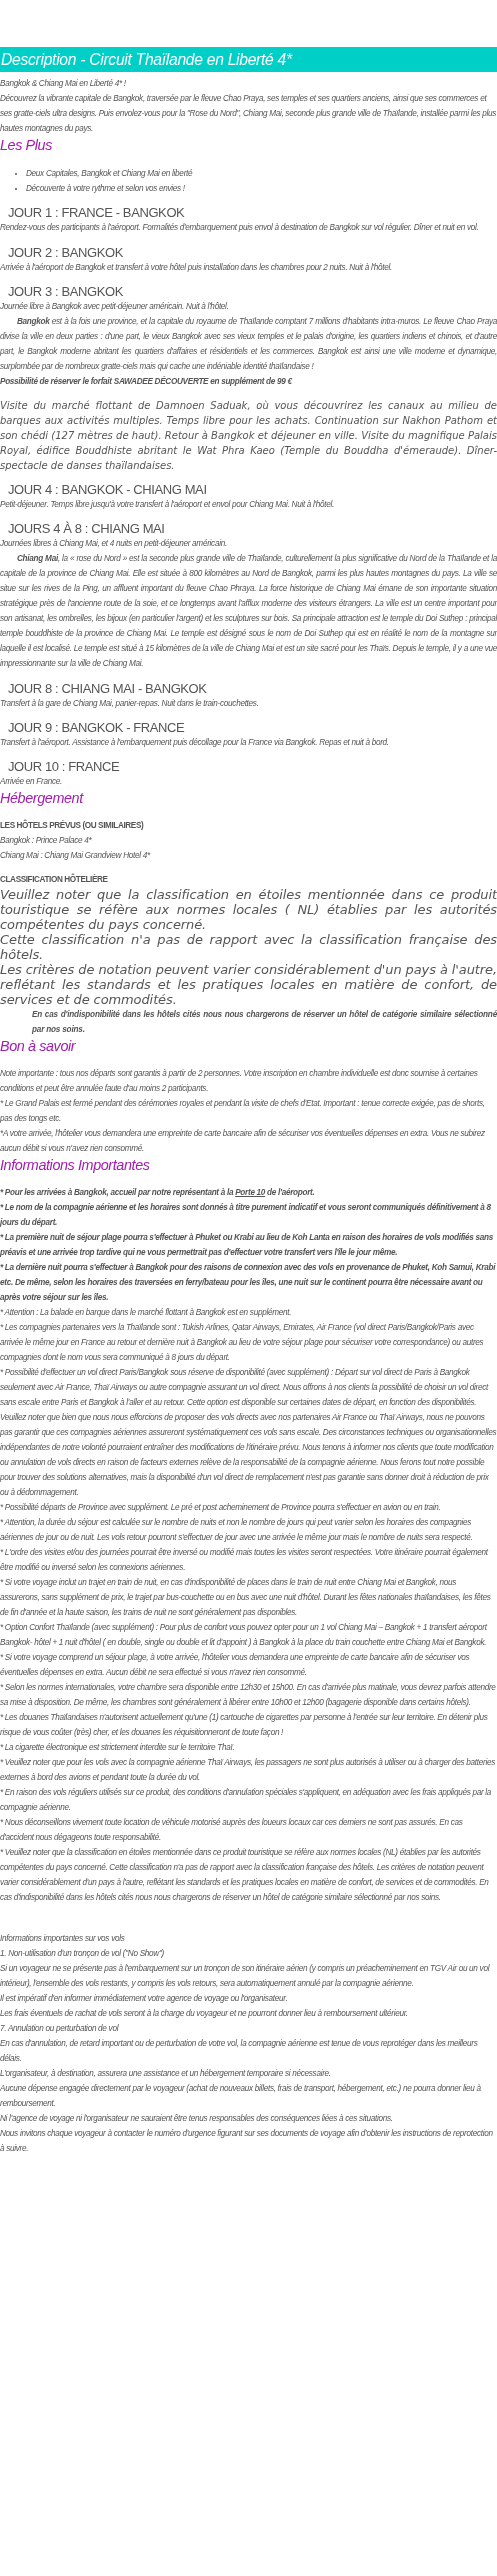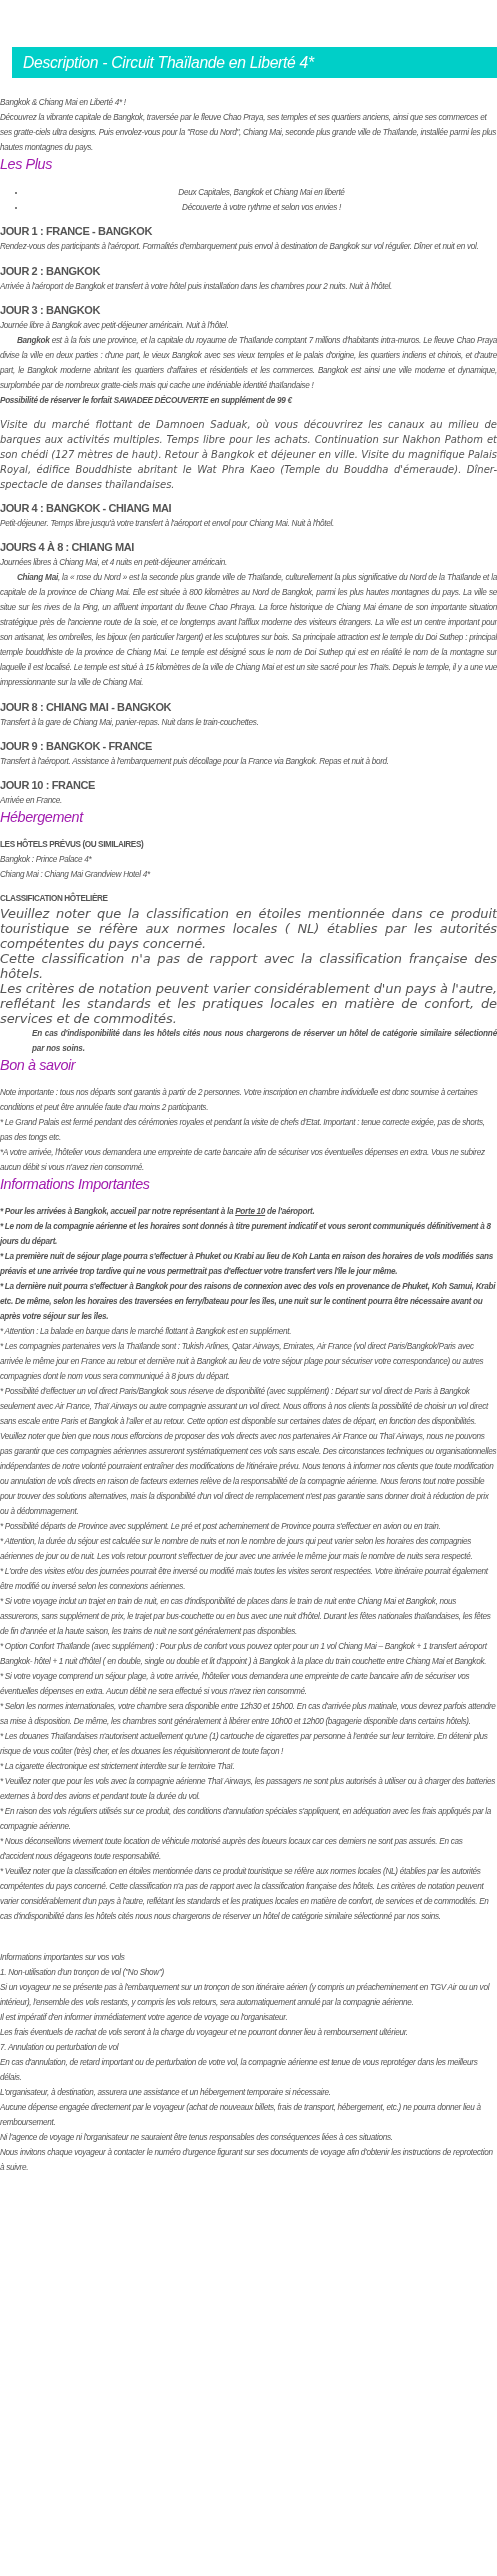--- a/index.html
+++ b/index.html
@@ -7,55 +7,54 @@
       width: 497px;
       font-family: "Liberation Sans", sans-serif;
       color: #555555;
       font-size: 8.2px;
       line-height: 15px;
     }
     .page { padding: 0; }
     .top-gap { height: 47px; }
     .title-bar {
       background: #00cfc8;
-      height: 31px;
+      height: 25px;
       display: flex;
       align-items: center;
-      padding-left: 11px;
-      margin-left: 12px;
+      padding-left: 1px;
     }
     .title-bar h1 {
       margin: 0;
       color: #ffffff;
       font-style: italic;
       font-weight: normal;
       font-size: 15.7px;
       letter-spacing: -0.3px;
       font-family: "Liberation Sans", sans-serif;
     }
     p, .line { margin: 0; }
-    .intro { margin-top: 17px; font-style: italic; letter-spacing: -0.3px; }
+    .intro { margin-top: 4px; font-style: italic; letter-spacing: -0.3px; }
     h2.section {
       color: #a21caf;
       font-style: italic;
       font-weight: normal;
       font-size: 14.4px;
       margin: 0;
       letter-spacing: -0.4px;
       line-height: 19.7px;
     }
     .sec-les-plus { margin-top: 35px; }
     .sec-circuit { margin-top: 14.4px; }
     .sec-heb { margin-top: 19.7px; }
     .sec-bon { margin-top: 19.7px; }
     .sec-info { margin-top: 19.7px; }
-    ul.plus { margin: 10.5px 0 0 0; padding-left: 26px; font-style: italic; letter-spacing: -0.3px; text-align: center; }
+    ul.plus { margin: 10.5px 0 0 0; padding-left: 26px; font-style: italic; letter-spacing: -0.3px; }
     ul.plus li { line-height: 15px; }
     .day { margin-top: 9.2px; }
-    .day-title { font-weight: bold; letter-spacing: -0.4px; font-size: 11px; }
+    .day-title { font-weight: normal; letter-spacing: -0.4px; font-size: 13px; padding-left: 8px; }
     .day-text { font-style: italic; letter-spacing: -0.3px; text-align: justify; }
     .bold { font-weight: bold; padding-left: 17px; }
     .forfait { font-weight: bold; font-style: italic; letter-spacing: -0.3px; }
     .visite {
       margin-top: 9.2px;
       font-family: "DejaVu Sans", sans-serif;
       font-style: italic;
       font-size: 10px;
       line-height: 15px;
       text-align: justify;

